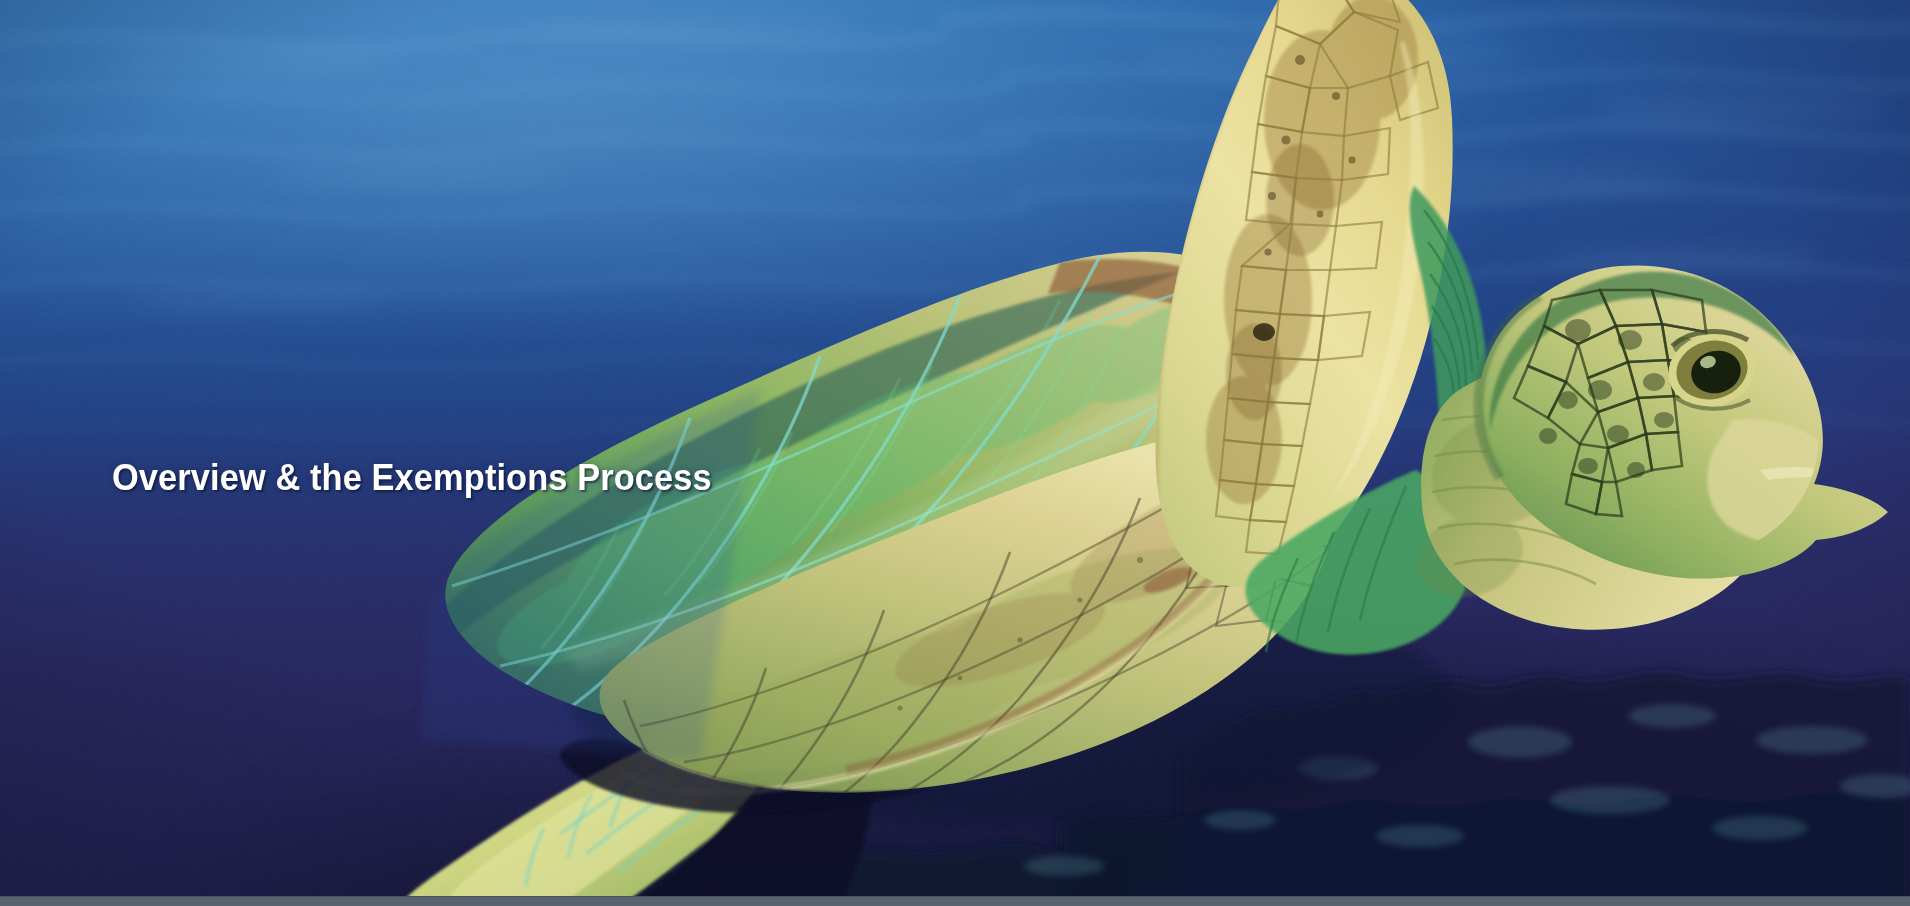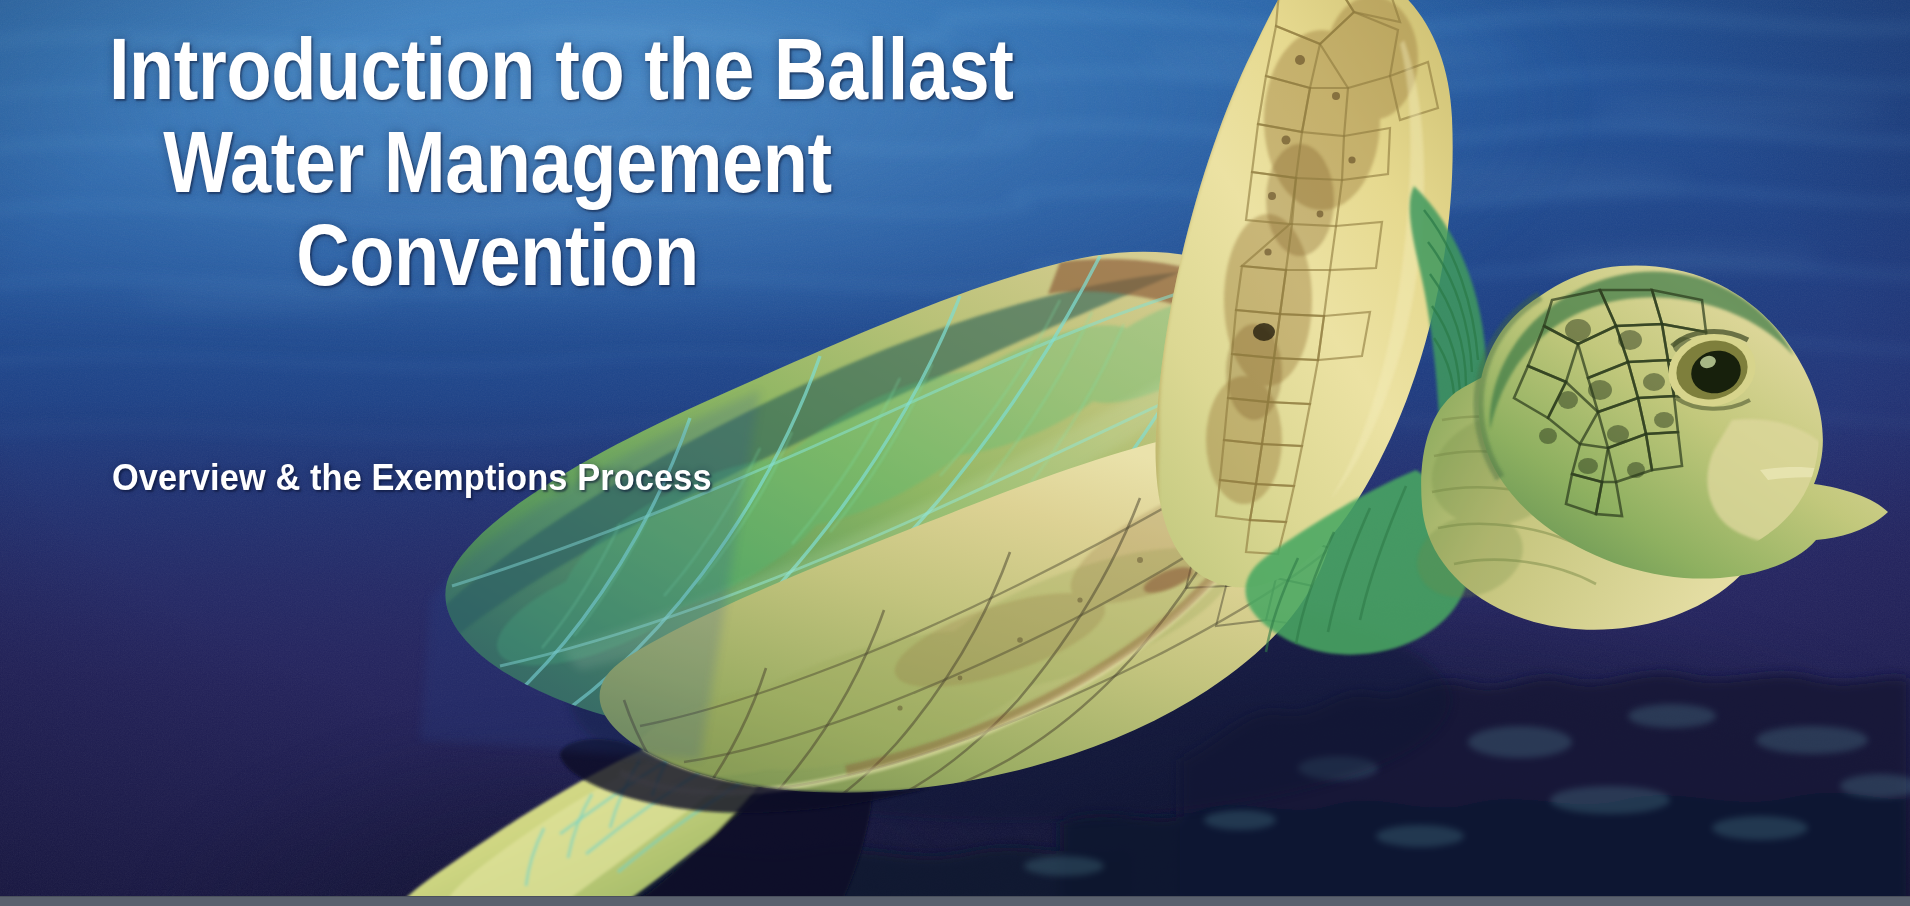--- a/index.html
+++ b/index.html
@@ -612,23 +612,18 @@
   <svg class="grain" viewBox="0 0 1910 906" preserveAspectRatio="none">
     <defs>
       <filter id="noiseFilter">
         <feTurbulence type="fractalNoise" baseFrequency="0.82" numOctaves="3" stitchTiles="stitch"></feTurbulence>
         <feColorMatrix type="saturate" values="0"></feColorMatrix>
       </filter>
     </defs>
     <rect width="1910" height="906" filter="url(#noiseFilter)" opacity="0.35"></rect>
   </svg>
 
-  <div class="title-block">
-    <span class="title-line">Introduction to the Ballast</span>
-    <span class="title-line">Water Management</span>
-    <span class="title-line">Convention</span>
-  </div>
 
   <div class="subtitle">Overview &amp; the Exemptions Process</div>
 
   <div class="bottom-bar"></div>
 
 </div>
 
 </body></html>

